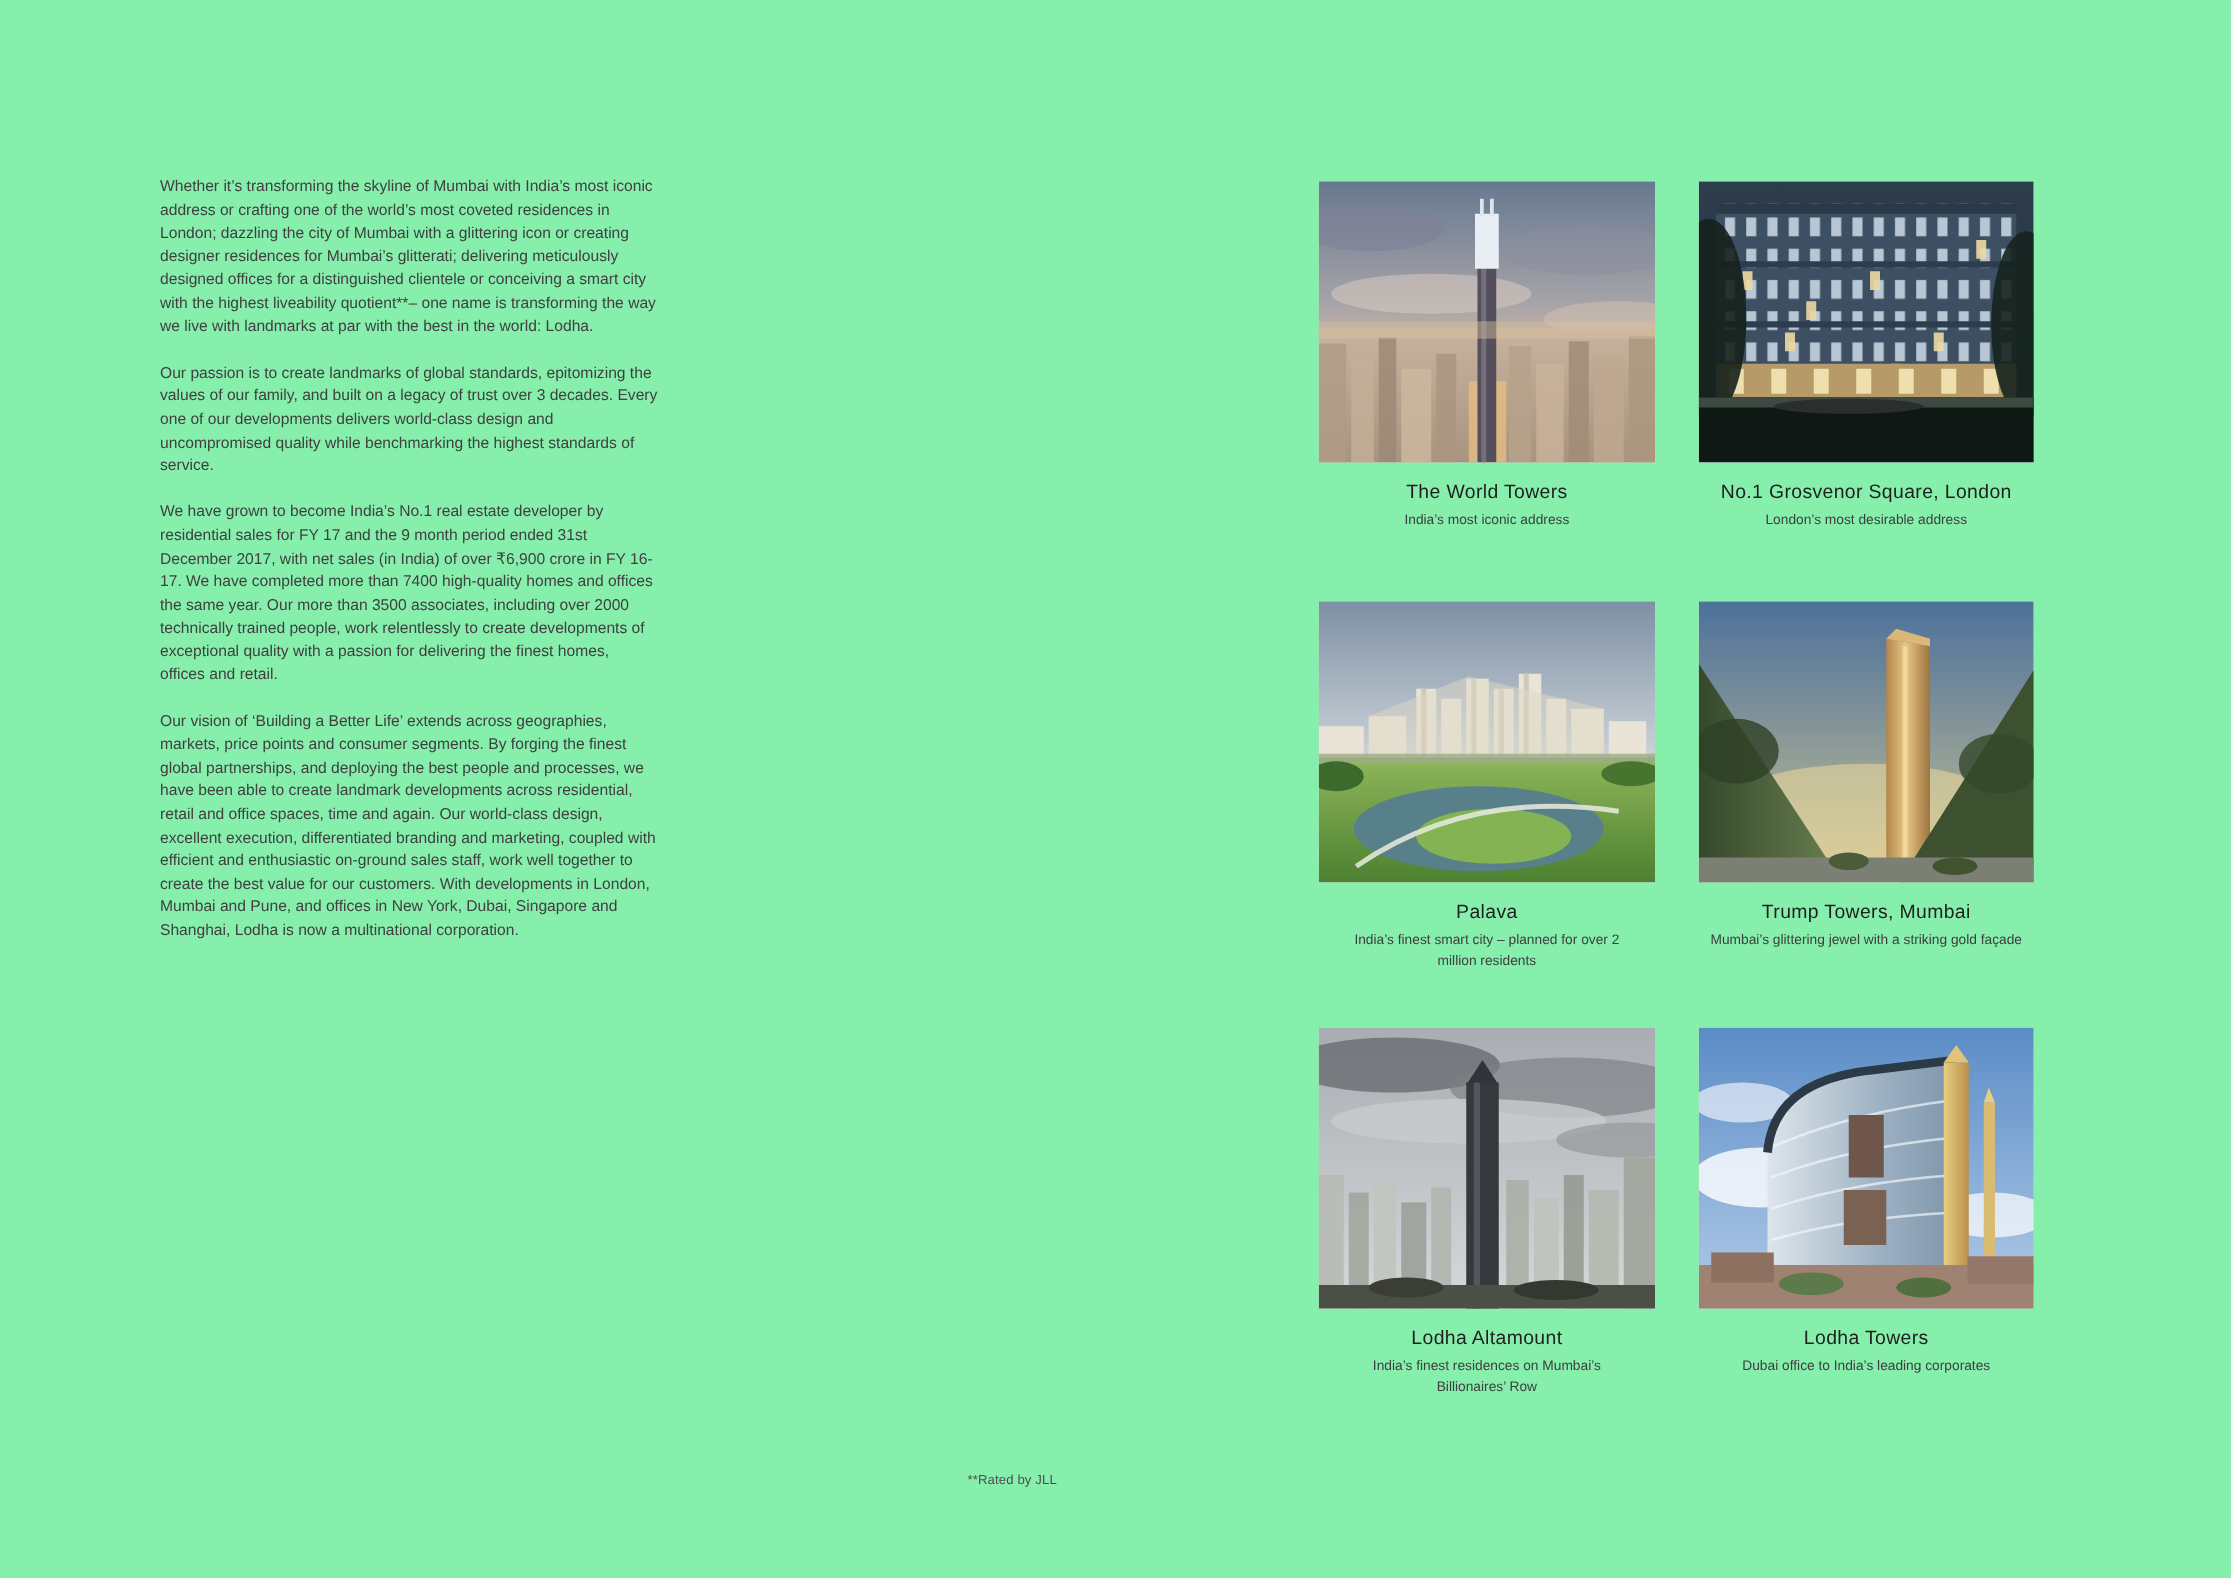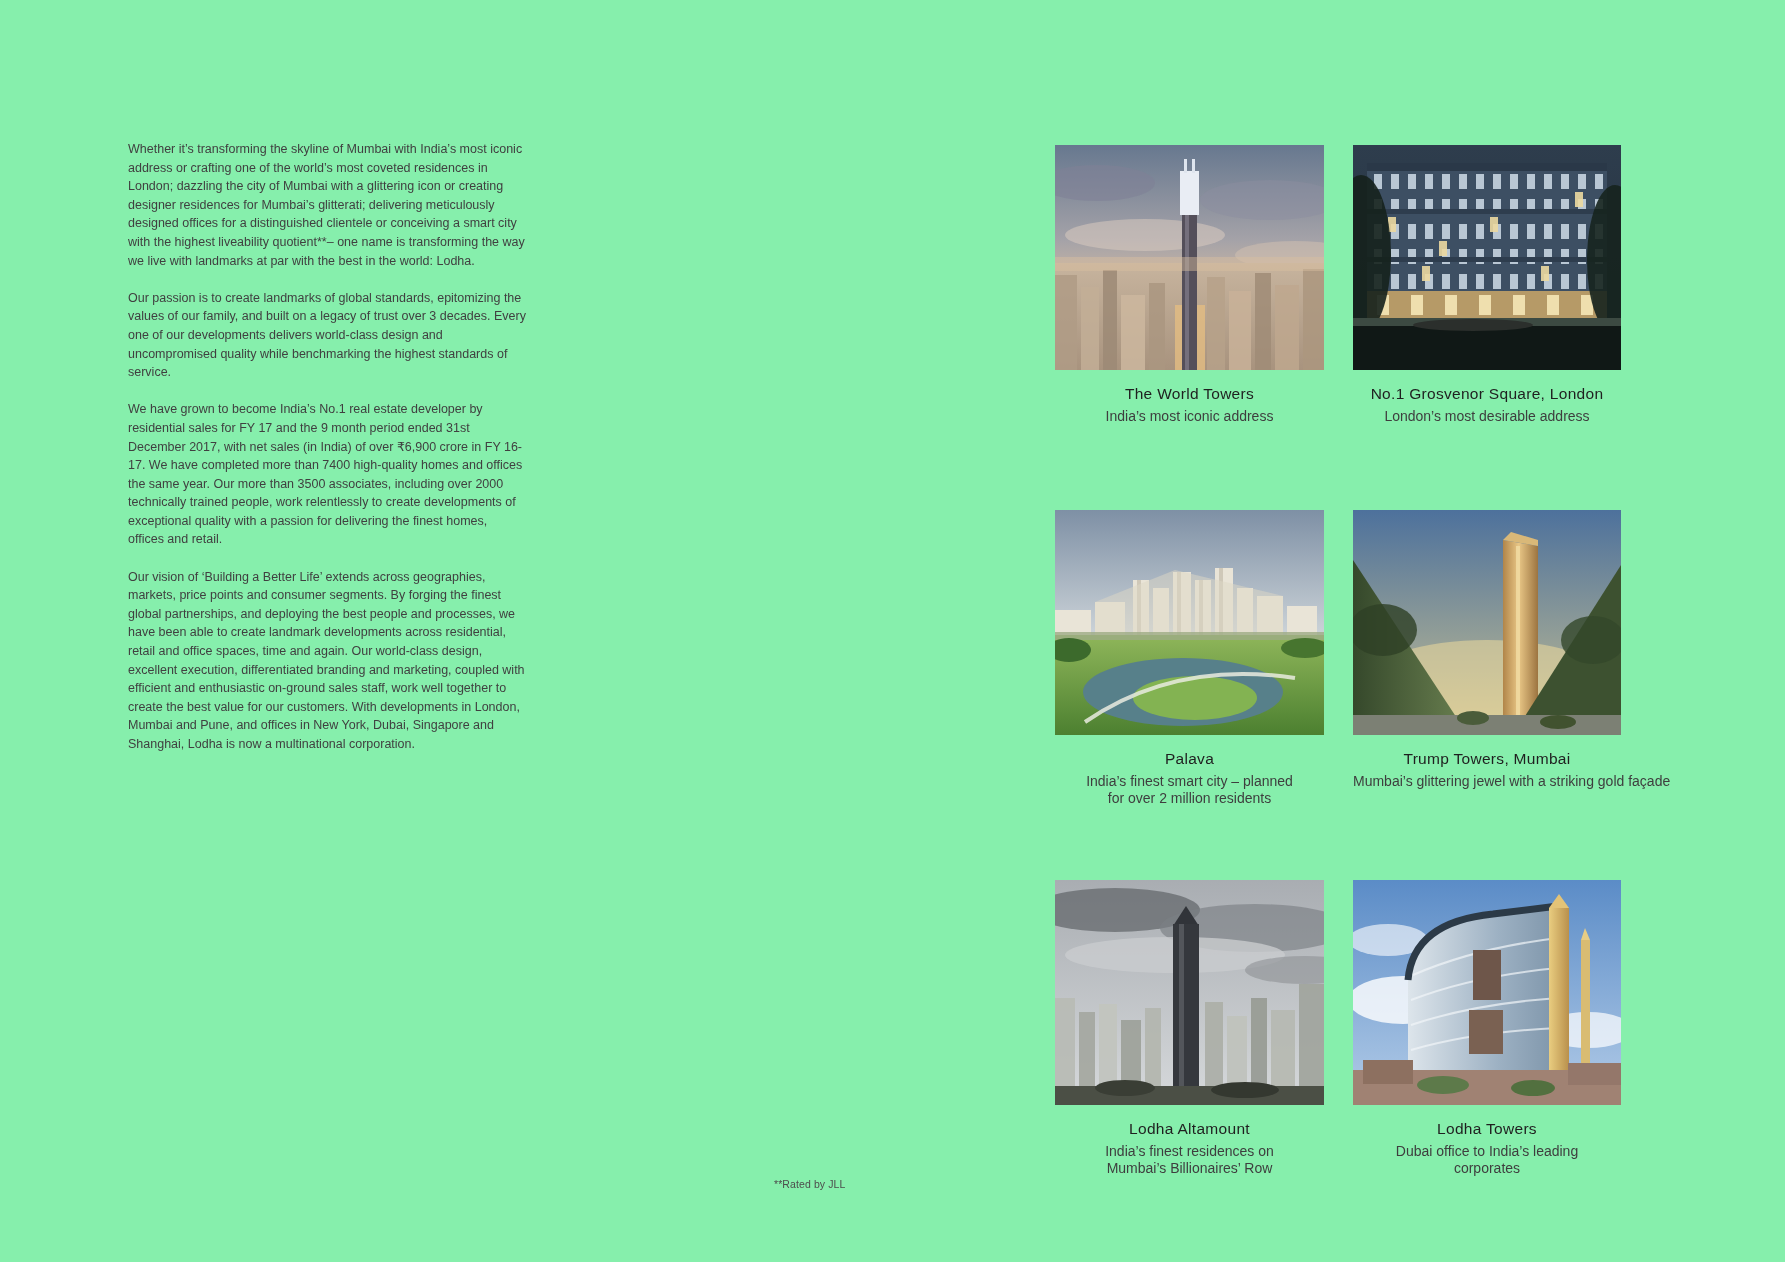--- a/index.html
+++ b/index.html
@@ -32,40 +32,39 @@
   }
 
   
   .gallery {
     position: absolute;
     left: 1055px; top: 145px;
     display: grid;
     grid-template-columns: 269px 268px;
     column-gap: 35px;
     grid-template-rows: 336px 341px auto;
-    gap: 29px;
   }
   .project { width: 100%; }
   .project .img {
     width: 100%; height: 225px;
     overflow: hidden;
     display: block;
     background: #ccc;
   }
   .project svg { display: block; width: 100%; height: 100%; }
   figcaption { text-align: center; }
   .title {
     margin-top: 15px;
     font-size: 15.5px;
     letter-spacing: 0.3px;
     color: #1f1f1f;
   }
   .subtitle {
     margin: 5px auto 0 auto;
-    font-size: 14px;
+    font-size: 11px;
     line-height: 16.5px;
     color: #3e3e3e;
     max-width: 250px;
   }
   .subtitle--narrow { max-width: 212px; text-align: center; }
   .subtitle--nowrap { white-space: nowrap; max-width: none; }
 </style>
 </head>
 <body>
 

